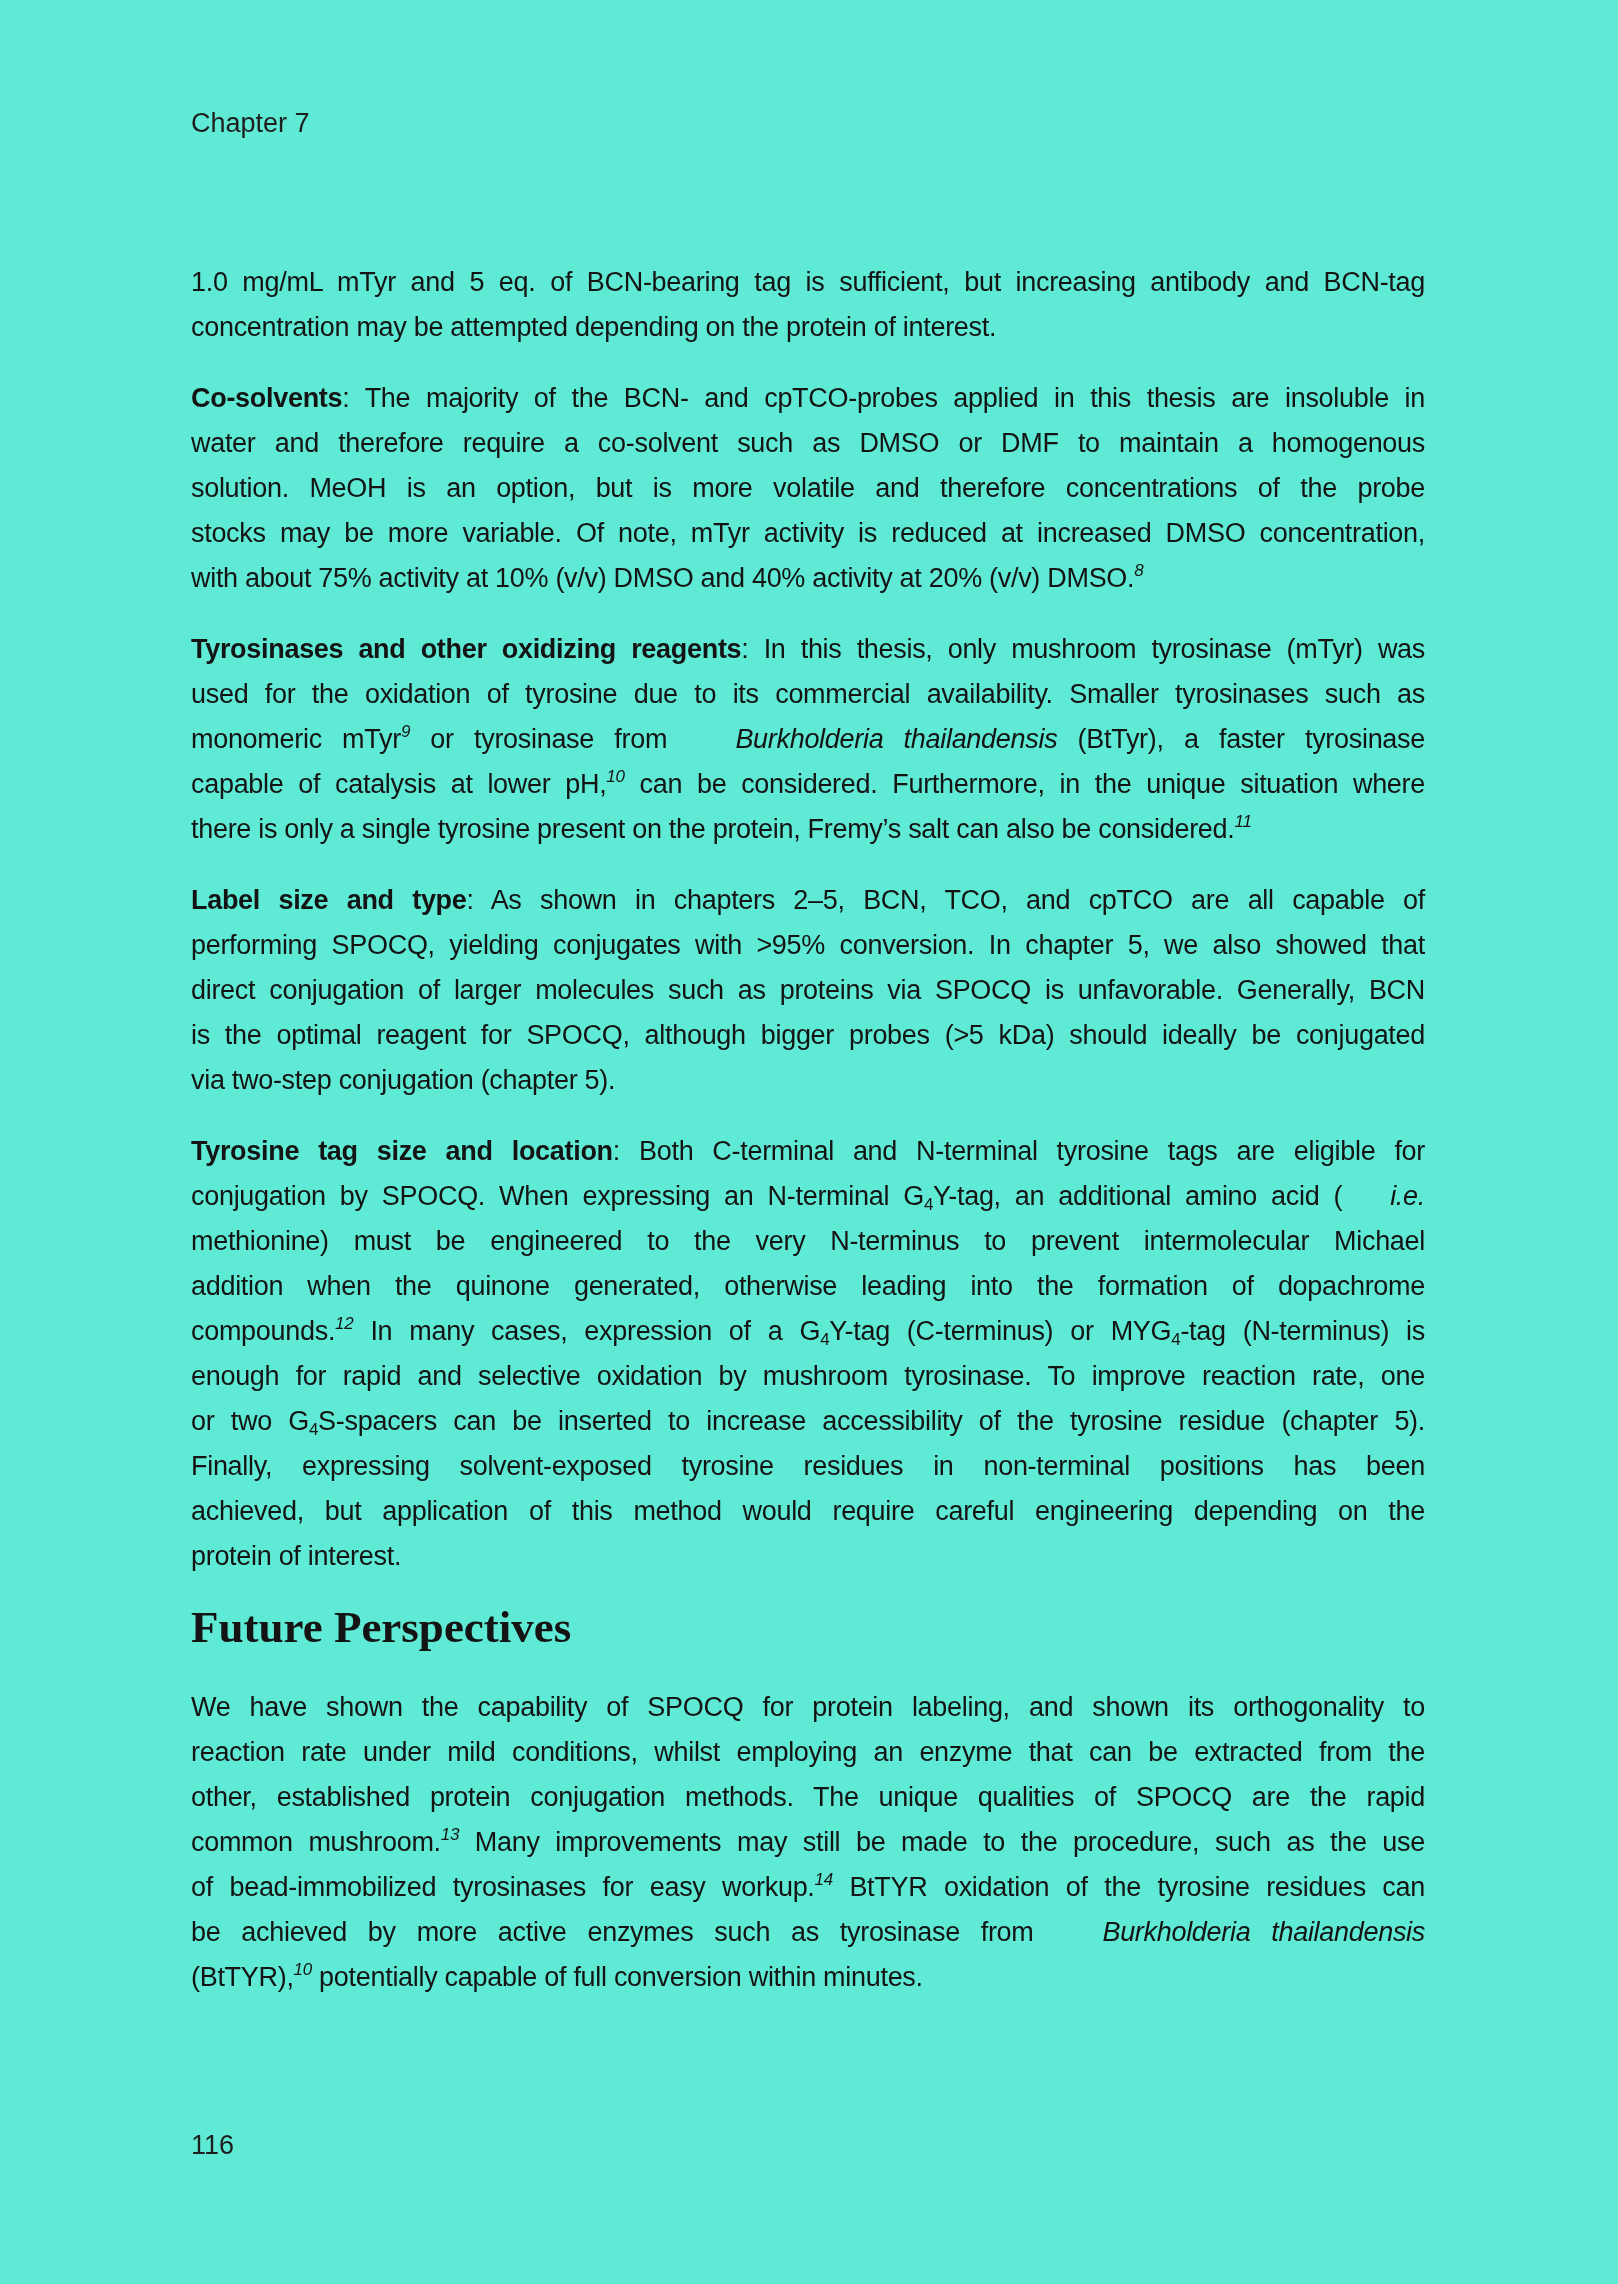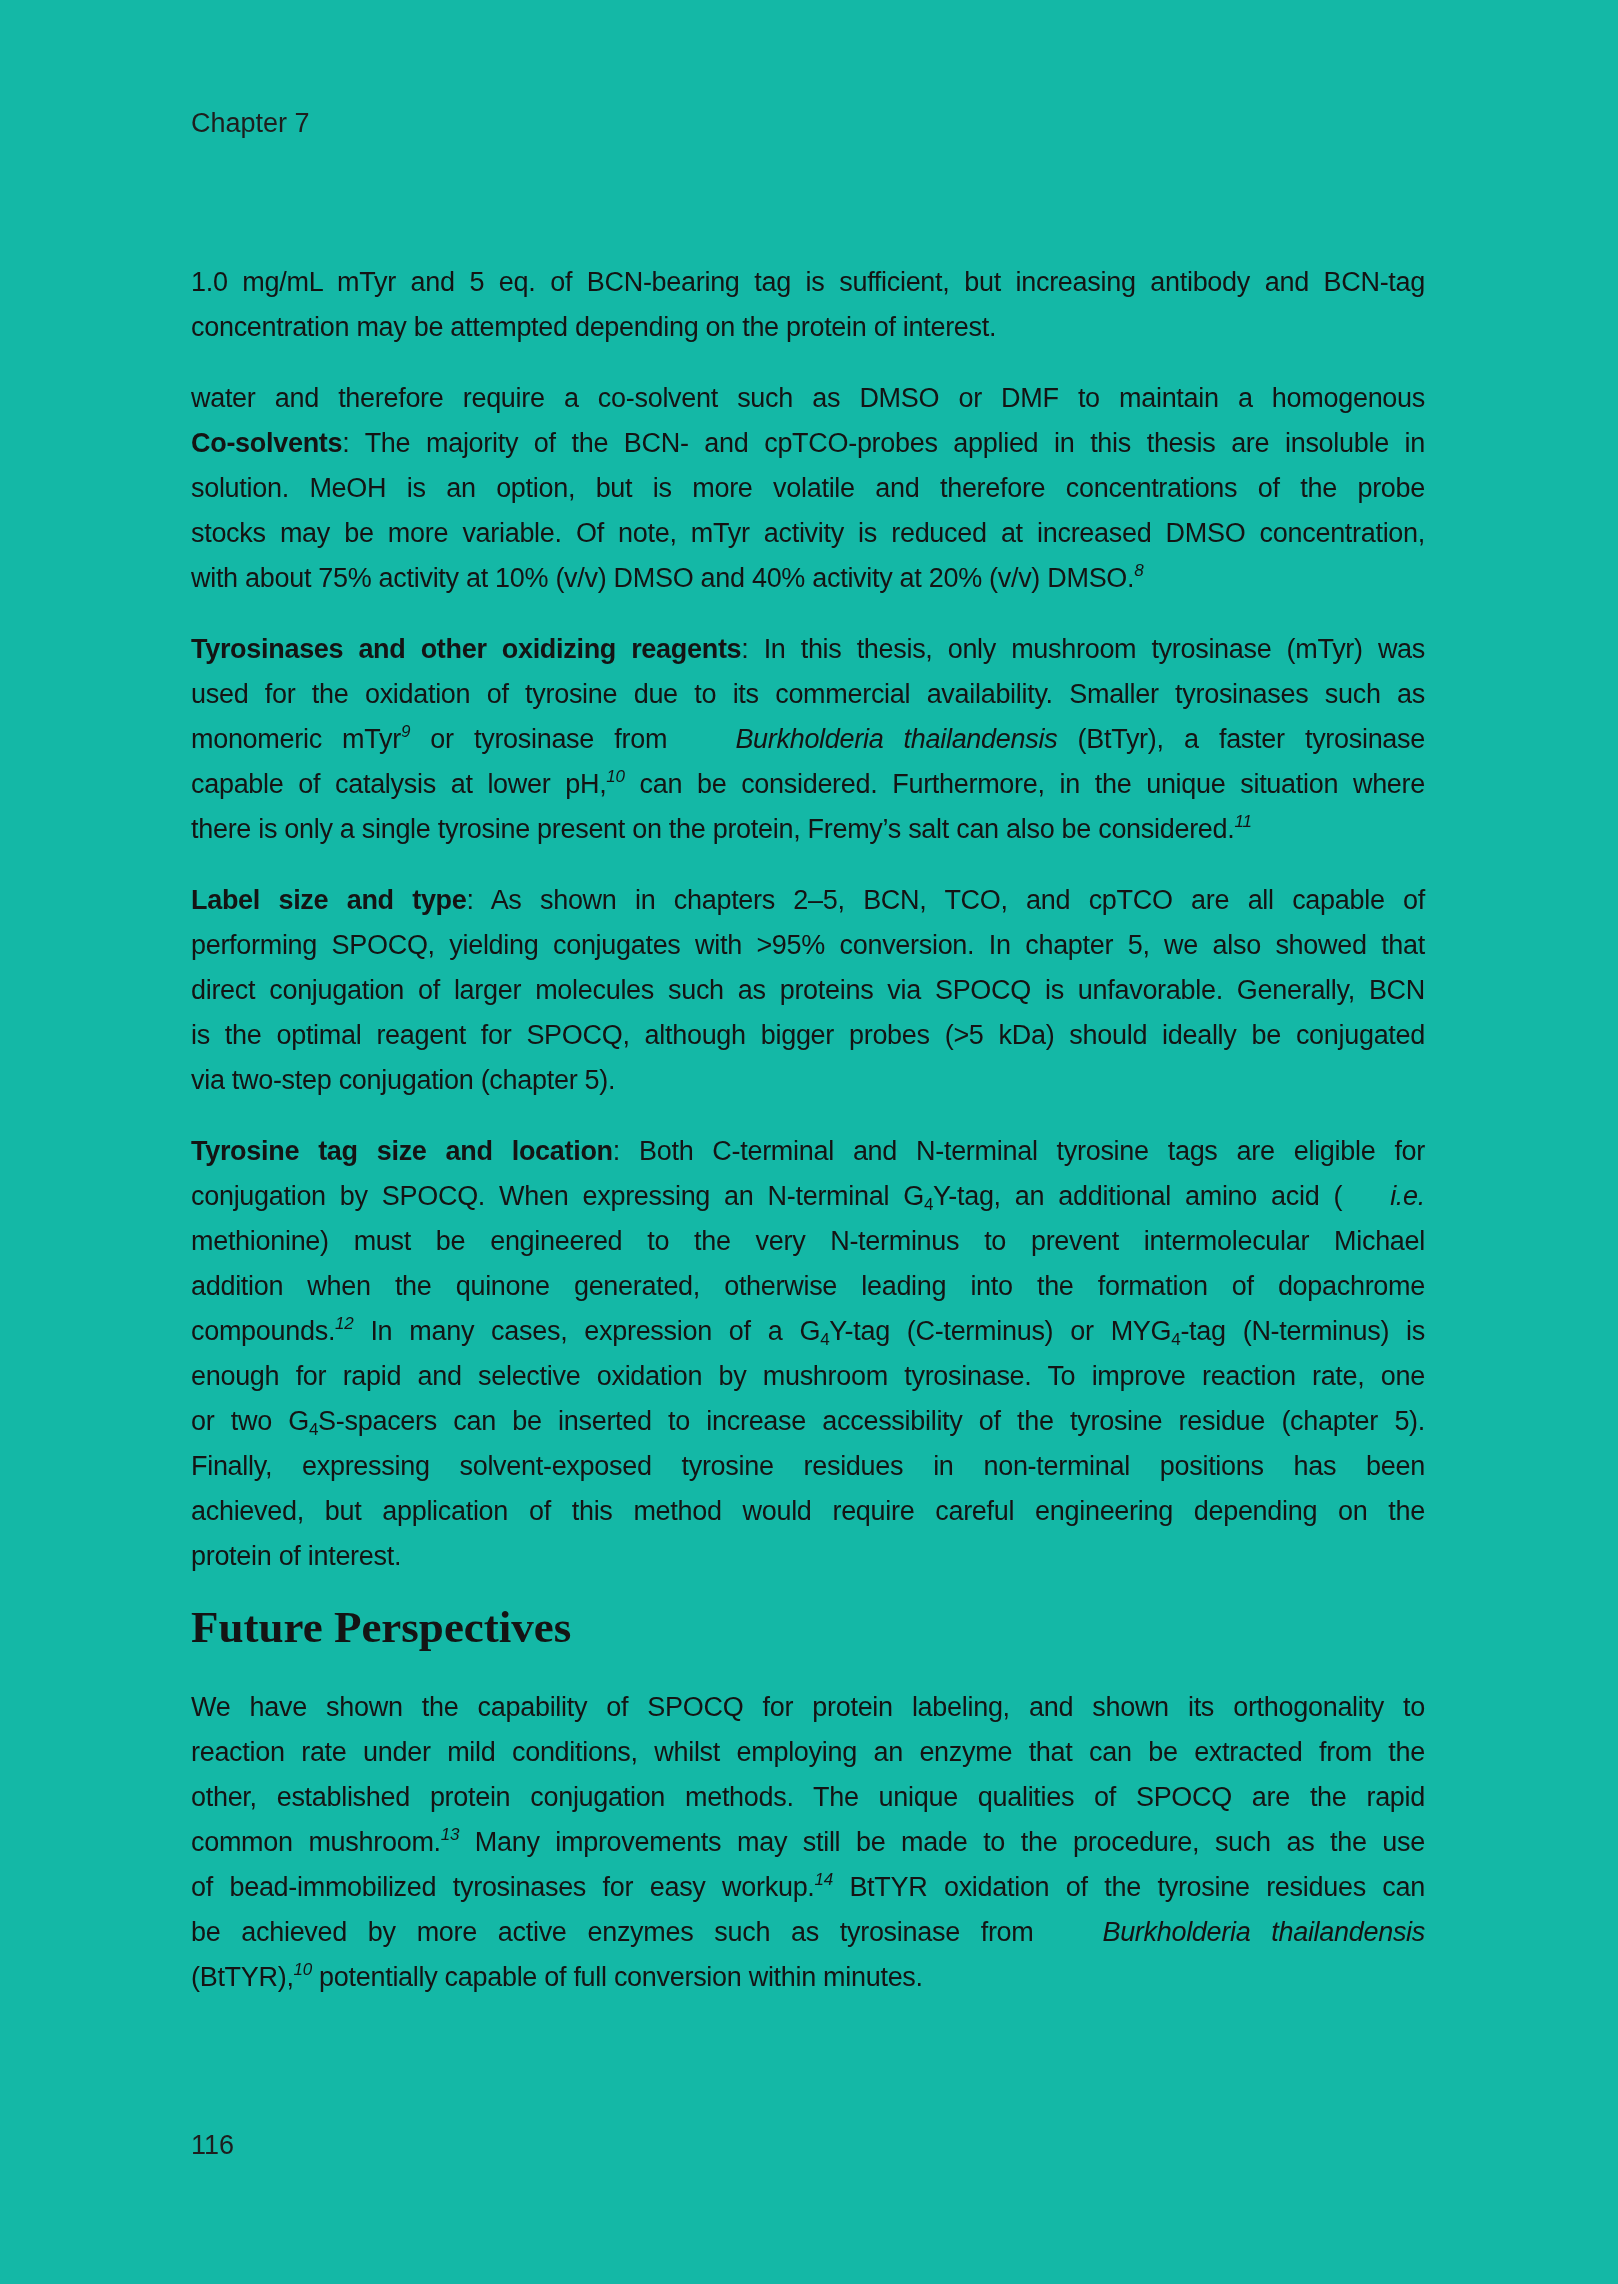--- a/index.html
+++ b/index.html
@@ -1,17 +1,17 @@
 <!DOCTYPE html>
 <html style="font-size:12px"><head>
 <meta charset="utf-8">
 <style>
   html, body { margin: 0; padding: 0; background: #ffffff; }
   body { width: 1619px; height: 2284px; position: relative; overflow: hidden; }
-  .page { position: absolute; left: 0; top: 0; width: 1619px; height: 2284px; background: #14b8a6; color: #141414; }
+  .page { position: absolute; left: 0; top: 0; width: 1619px; height: 2284px; background: #5eead4; color: #141414; }
   .running-head {
     position: absolute; left: 191px; top: 107px;
     font-family: "Liberation Sans", sans-serif; font-size: 27px; line-height: 33px; color: #1e1e1e;
   }
   .body-col { position: absolute; left: 191px; width: 1234px; top: 260px; }
   .para { margin: 0 0 26px 0; }
   .line {
     font-family: "Liberation Sans", sans-serif;
     font-size: 27px; line-height: 45px; height: 45px; white-space: nowrap;
     text-align: justify; text-align-last: justify; letter-spacing: -0.3px;
@@ -37,22 +37,22 @@
 <div class="page">
   <div class="running-head">Chapter 7</div>
 
   <div class="body-col">
     <div id="paras-top">
         <div class="para">
           <div class="line"><span>1.0 mg/mL mTyr and 5 eq. of BCN-bearing tag is sufficient, but increasing antibody and BCN-tag</span></div>
           <div class="line last"><span>concentration may be attempted depending on the protein of interest.</span></div>
         </div>
         <div class="para">
+          <div class="line"><b>Co-solvents</b><span>: The majority of the BCN- and cpTCO-probes applied in this thesis are insoluble in</span></div>
           <div class="line"><span>water and therefore require a co-solvent such as DMSO or DMF to maintain a homogenous</span></div>
-          <div class="line"><b>Co-solvents</b><span>: The majority of the BCN- and cpTCO-probes applied in this thesis are insoluble in</span></div>
           <div class="line"><span>solution. MeOH is an option, but is more volatile and therefore concentrations of the probe</span></div>
           <div class="line"><span>stocks may be more variable. Of note, mTyr activity is reduced at increased DMSO concentration,</span></div>
           <div class="line last"><span>with about 75% activity at 10% (v/v) DMSO and 40% activity at 20% (v/v) DMSO.</span><sup>8</sup></div>
         </div>
         <div class="para">
           <div class="line"><b>Tyrosinases and other oxidizing reagents</b><span>: In this thesis, only mushroom tyrosinase (mTyr) was</span></div>
           <div class="line"><span>used for the oxidation of tyrosine due to its commercial availability. Smaller tyrosinases such as</span></div>
           <div class="line"><span>monomeric mTyr</span><sup>9</sup><span> or tyrosinase from </span><i>Burkholderia thailandensis</i><span> (BtTyr), a faster tyrosinase</span></div>
           <div class="line"><span>capable of catalysis at lower pH,</span><sup>10</sup><span> can be considered. Furthermore, in the unique situation where</span></div>
           <div class="line last"><span>there is only a single tyrosine present on the protein, Fremy’s salt can also be considered.</span><sup>11</sup></div>

